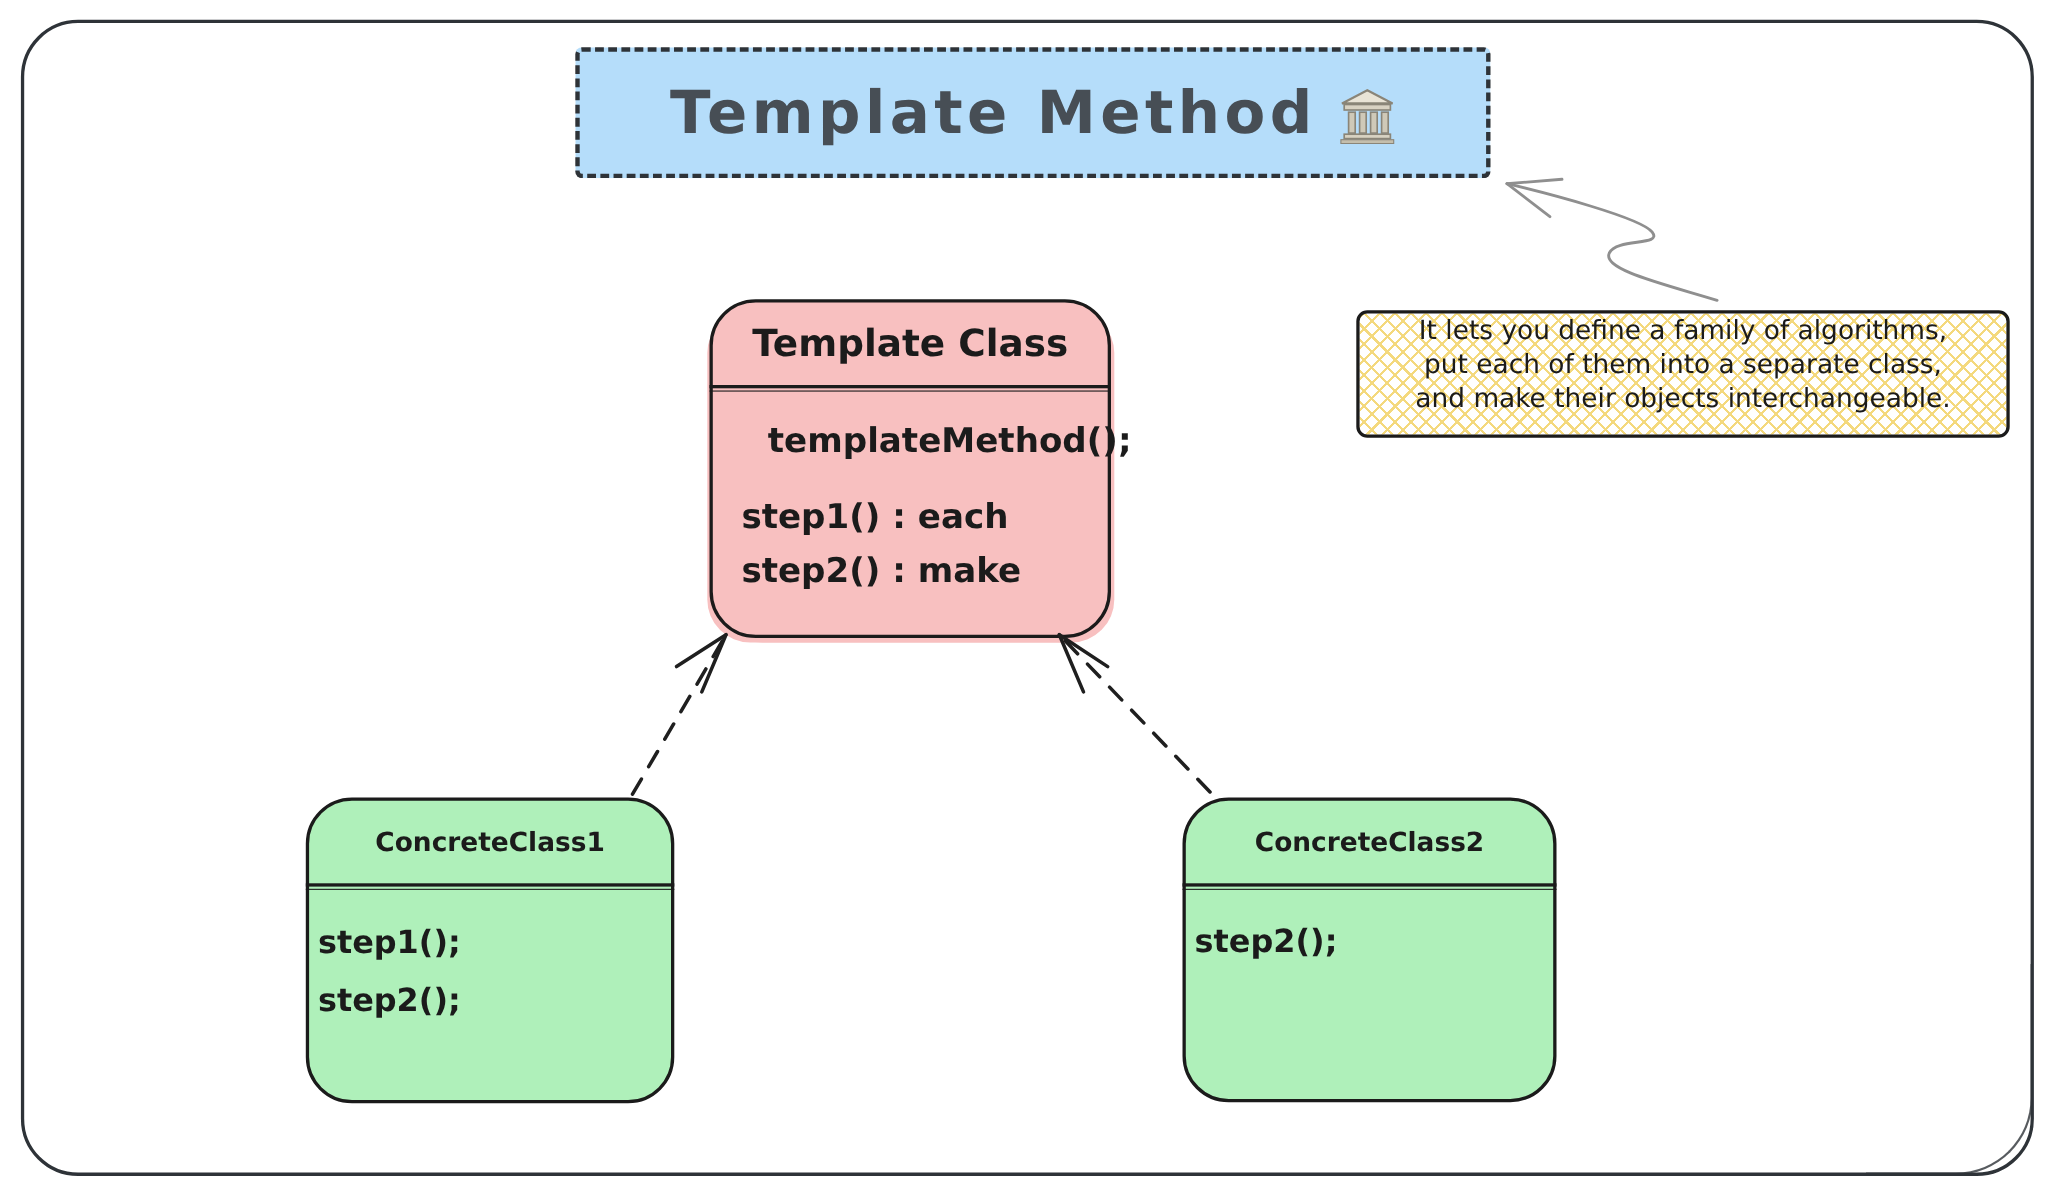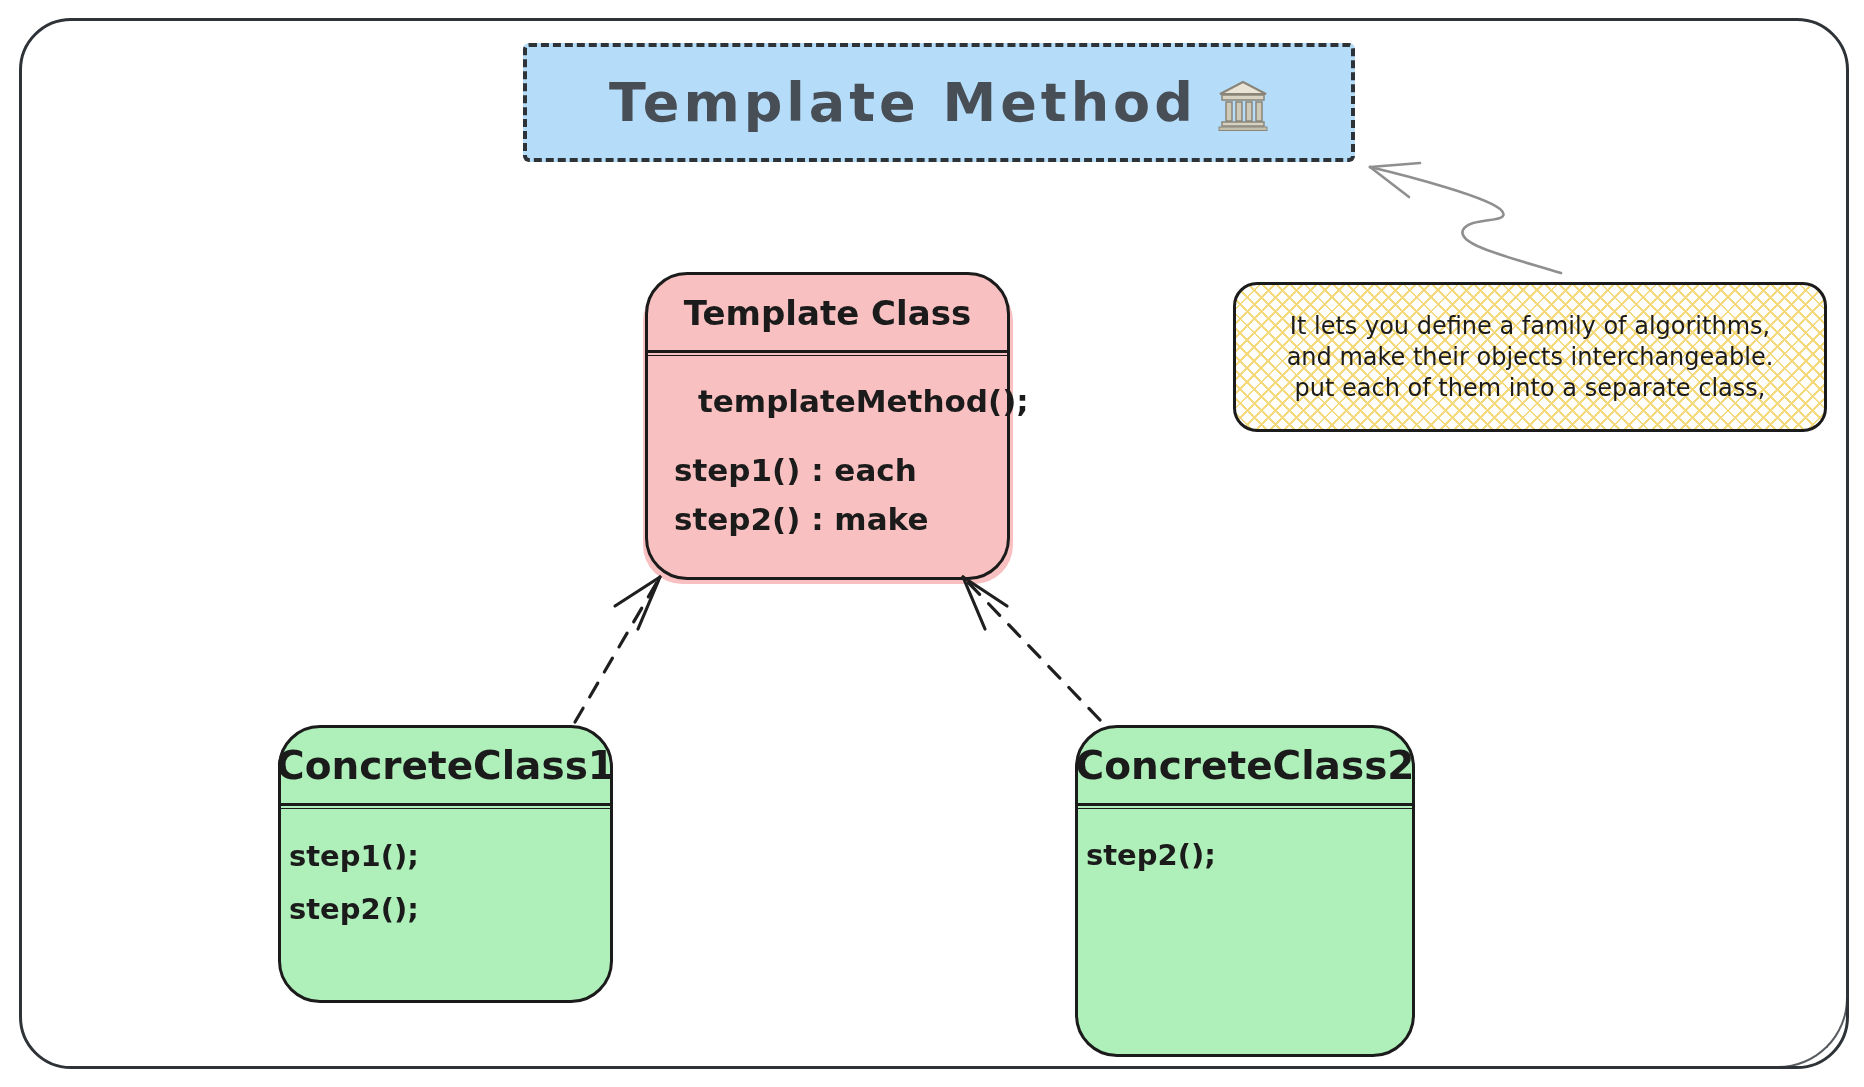--- a/index.html
+++ b/index.html
@@ -38,54 +38,54 @@
   .uml{
     position:absolute;box-sizing:border-box;
     border:3px solid var(--ink);border-radius:42px;
   }
   .uml-abstract{
     left:645px;top:272px;width:365px;height:308px;
     background:var(--abstract-fill);
     box-shadow:-5px 7px 0 -3px var(--abstract-fill),6px 7px 0 -3px var(--abstract-fill);
   }
   .uml-c1{left:278px;top:725px;width:335px;height:278px;background:var(--concrete-fill);}
-  .uml-c2{left:1075px;top:725px;width:340px;height:332px;background:var(--concrete-fill);}
+  .uml-c2{left:1075px;top:725px;width:340px;height:277px;background:var(--concrete-fill);}
   .uml-header{
     position:absolute;left:0;top:0;width:100%;height:75px;
     display:flex;align-items:center;justify-content:center;
     font-weight:bold;
   }
   .uml-abstract .uml-header{font-size:34px;}
-  .uml-c1 .uml-header,.uml-c2 .uml-header{font-size:39px;}
+  .uml-c1 .uml-header,.uml-c2 .uml-header{font-size:24px;}
   .uml-divider{
     position:absolute;left:-3px;top:75px;width:calc(100% + 6px);height:6px;
     border-top:3px solid var(--ink);border-bottom:1.5px solid var(--ink);
     box-sizing:border-box;
   }
   .uml-member{
     position:absolute;white-space:nowrap;font-weight:bold;line-height:44px;
   }
   .uml-abstract .uml-member{left:26px;font-size:31px;}
   .uml-abstract .m0{top:104px;margin-left:24px;}
   .uml-abstract .m1{top:173px;}
   .uml-abstract .m2{top:222px;}
   .uml-c1 .uml-member,.uml-c2 .uml-member{left:8px;font-size:29px;line-height:40px;}
   .uml-c1 .m0{top:108px;}
   .uml-c1 .m1{top:161px;}
   .uml-c2 .m0{top:107px;}
 
   
   .note{
-    position:absolute;left:1233px;top:282px;width:594px;height:150px;
-    box-sizing:border-box;border:3px solid var(--ink);border-radius:24px;
+    position:absolute;left:1233px;top:282px;width:594px;height:116px;
+    box-sizing:border-box;border:3px solid var(--ink);border-radius:10px;
     background:
       repeating-linear-gradient(45deg,  var(--note-hatch) 0 2px, transparent 2px 10px),
       repeating-linear-gradient(-45deg, var(--note-hatch) 0 2px, transparent 2px 10px),
       #ffffff;
-    display:flex;flex-direction:column;align-items:center;justify-content:center;
+    display:flex;flex-direction:column;align-items:center;
   }
   .note-line{
     font-size:24px;line-height:31px;font-weight:500;color:var(--ink);
     white-space:nowrap;text-align:center;
   }
 
   .arrow-layer{position:absolute;left:0;top:0;width:1864px;height:1087px;pointer-events:none;}
 </style>
 </head>
 <body>
@@ -124,22 +124,22 @@
   </div>
 
   <div class="uml uml-c2">
     <div class="uml-header">ConcreteClass2</div>
     <div class="uml-divider"></div>
     <div class="uml-member m0">step2();</div>
   </div>
 
   <div class="note">
     <div class="note-line">It lets you define a family of algorithms,</div>
+    <div class="note-line">put each of them into a separate class,</div>
     <div class="note-line">and make their objects interchangeable.</div>
-    <div class="note-line">put each of them into a separate class,</div>
   </div>
 
   <svg class="arrow-layer" viewBox="0 0 1864 1087">
 
     <g stroke="#1f1f1f" stroke-width="3.2" fill="none" stroke-linecap="round">
       <path d="M 575 722 L 660 577" stroke-dasharray="16 13"></path>
       <path d="M 660 577 L 615 606"></path>
       <path d="M 660 577 L 638 629"></path>
     </g>
 

